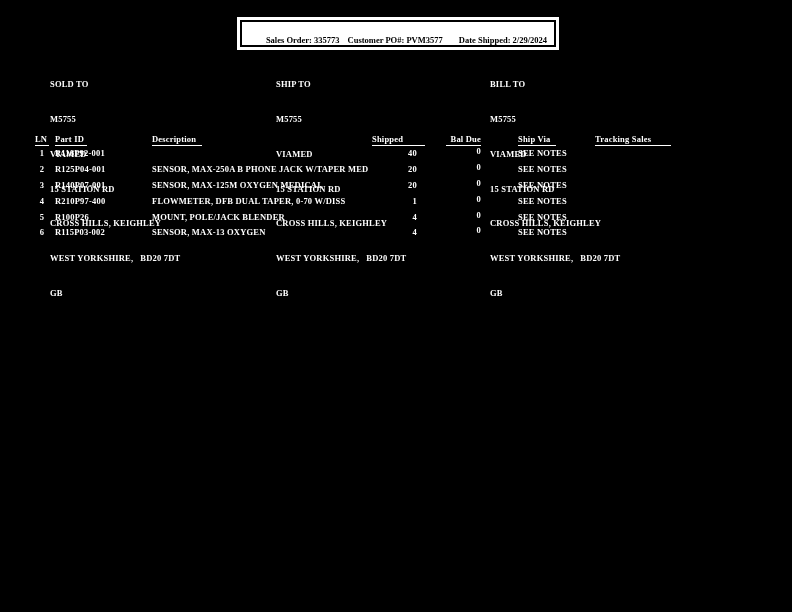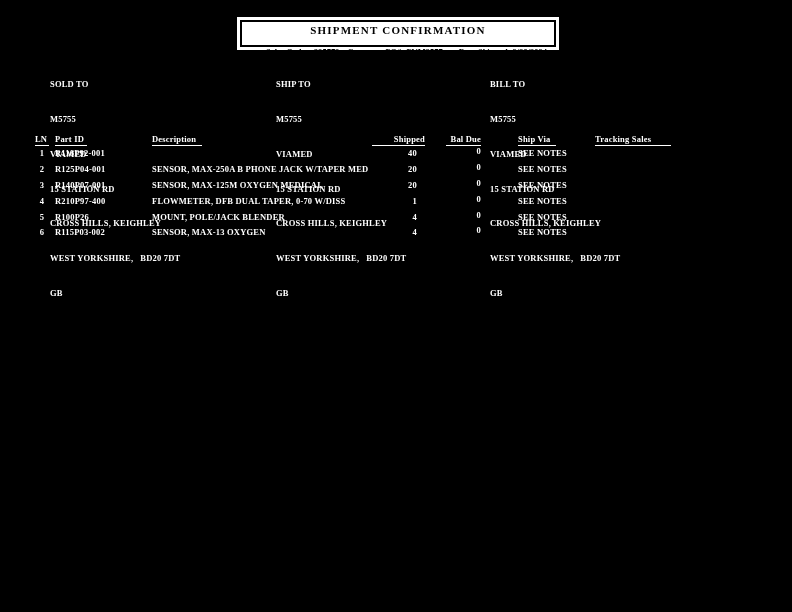--- a/index.html
+++ b/index.html
@@ -65,21 +65,21 @@
     font-size: 8.5px;
     font-weight: bold;
     border-bottom: 1px solid #ffffff;
     padding-bottom: 1px;
     letter-spacing: 0.2px;
     box-sizing: border-box;
   }
   .h-ln       { left: 35px;  width: 14px; }
   .h-part     { left: 55px;  width: 32px; }
   .h-desc     { left: 152px; width: 50px; }
-  .h-shipped  { left: 372px; width: 53px; text-align: right; }
+  .h-shipped  { left: 372px; width: 53px; text-align: left; }
   .h-bal      { left: 446px; width: 35px; text-align: right; }
   .h-via      { left: 518px; width: 38px; }
   .h-track    { left: 595px; width: 76px; }
   .tbody { position: absolute; top: 145px; left: 0; width: 792px; }
   .trow { position: relative; height: 15.9px; }
   .trow span {
     position: absolute;
     top: 3px;
     font-size: 8.5px;
     font-weight: bold;
@@ -94,21 +94,20 @@
   .c-via      { left: 518px; }
   .c-track    { left: 595px; }
 </style>
 </head>
 <body>
 
 <div class="page">
 
   <div class="title-box">
     <div class="title-box-inner">
-      <div class="doc-title">SHIPMENT CONFIRMATION</div>
       <div class="doc-subtitle">
         <span class="seg">Sales Order: 335773</span><span class="seg">Customer PO#: PVM3577</span><span class="seg seg-wide">Date Shipped: 2/29/2024</span>
       </div>
     </div>
   </div>
 
   <div class="addr addr-sold">
     <div>SOLD TO</div>
     <div>M5755</div>
     <div>VIAMED</div>

